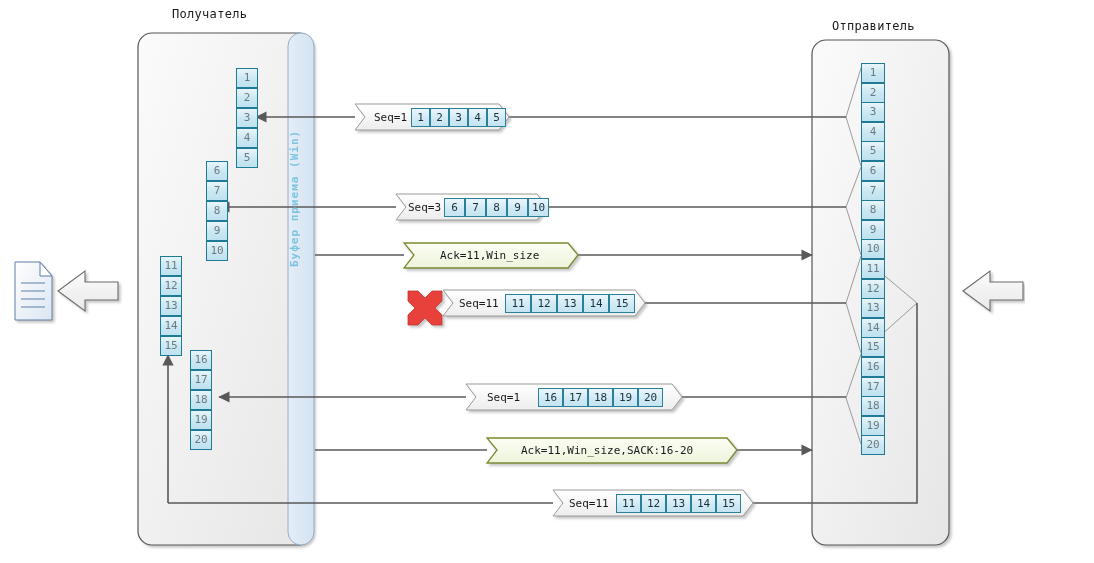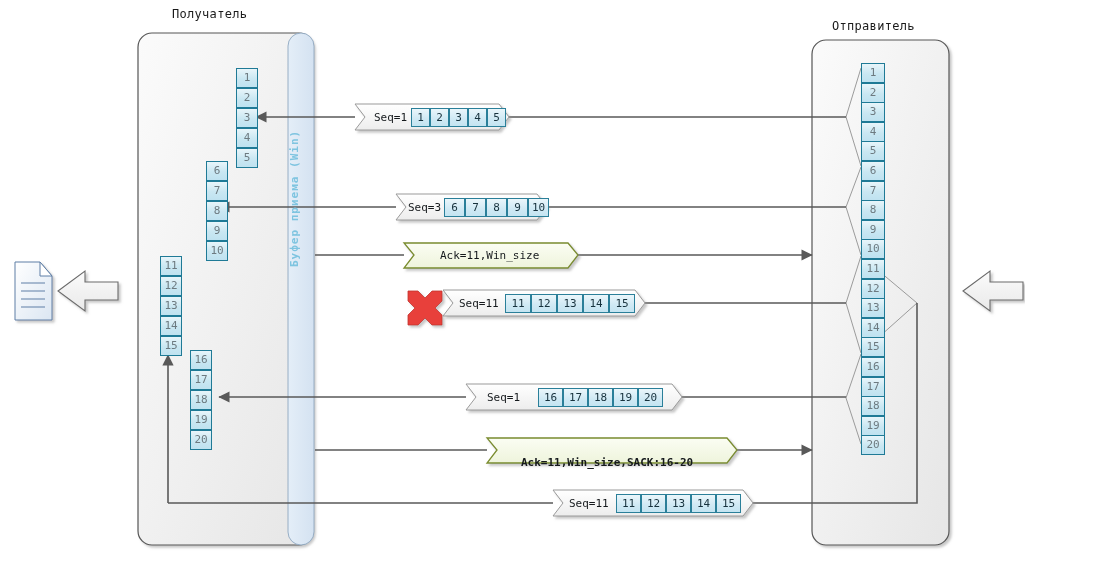--- a/index.html
+++ b/index.html
@@ -227,21 +227,21 @@
       <div class="pkt-cell" style="left: 531px; top: 294px; width: 26px;">12</div>
       <div class="pkt-cell" style="left: 557px; top: 294px; width: 26px;">13</div>
       <div class="pkt-cell" style="left: 583px; top: 294px; width: 26px;">14</div>
       <div class="pkt-cell" style="left: 609px; top: 294px; width: 26px;">15</div>
       <div class="pktlabel" style="left: 487px; top: 391px;">Seq=1</div>
       <div class="pkt-cell" style="left: 538px; top: 388px; width: 25px;">16</div>
       <div class="pkt-cell" style="left: 563px; top: 388px; width: 25px;">17</div>
       <div class="pkt-cell" style="left: 588px; top: 388px; width: 25px;">18</div>
       <div class="pkt-cell" style="left: 613px; top: 388px; width: 25px;">19</div>
       <div class="pkt-cell" style="left: 638px; top: 388px; width: 25px;">20</div>
-      <div class="pktlabel" style="left: 521px; top: 456px; font-weight: bold;">Ack=11,Win_size,SACK:16-20</div>
+      <div class="pktlabel" style="left: 521px; top: 444px;">Ack=11,Win_size,SACK:16-20</div>
       <div class="pktlabel" style="left: 569px; top: 497px;">Seq=11</div>
       <div class="pkt-cell" style="left: 616px; top: 494px; width: 25px;">11</div>
       <div class="pkt-cell" style="left: 641px; top: 494px; width: 25px;">12</div>
       <div class="pkt-cell" style="left: 666px; top: 494px; width: 25px;">13</div>
       <div class="pkt-cell" style="left: 691px; top: 494px; width: 25px;">14</div>
       <div class="pkt-cell" style="left: 716px; top: 494px; width: 25px;">15</div>
     </div>
 
 </div>
 

